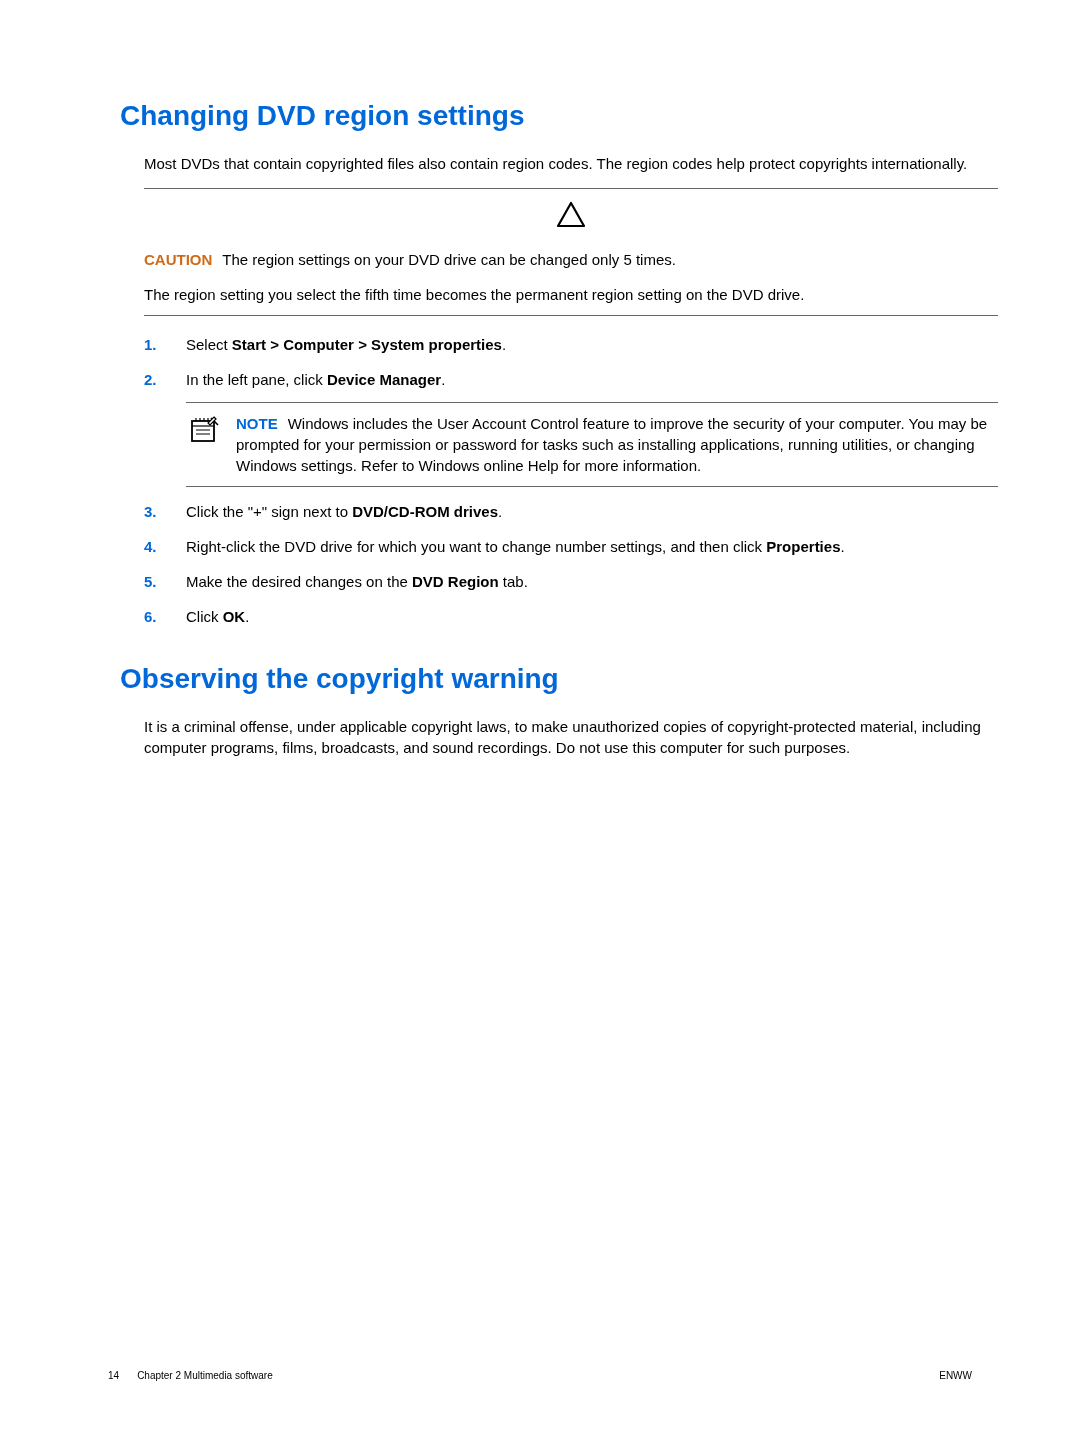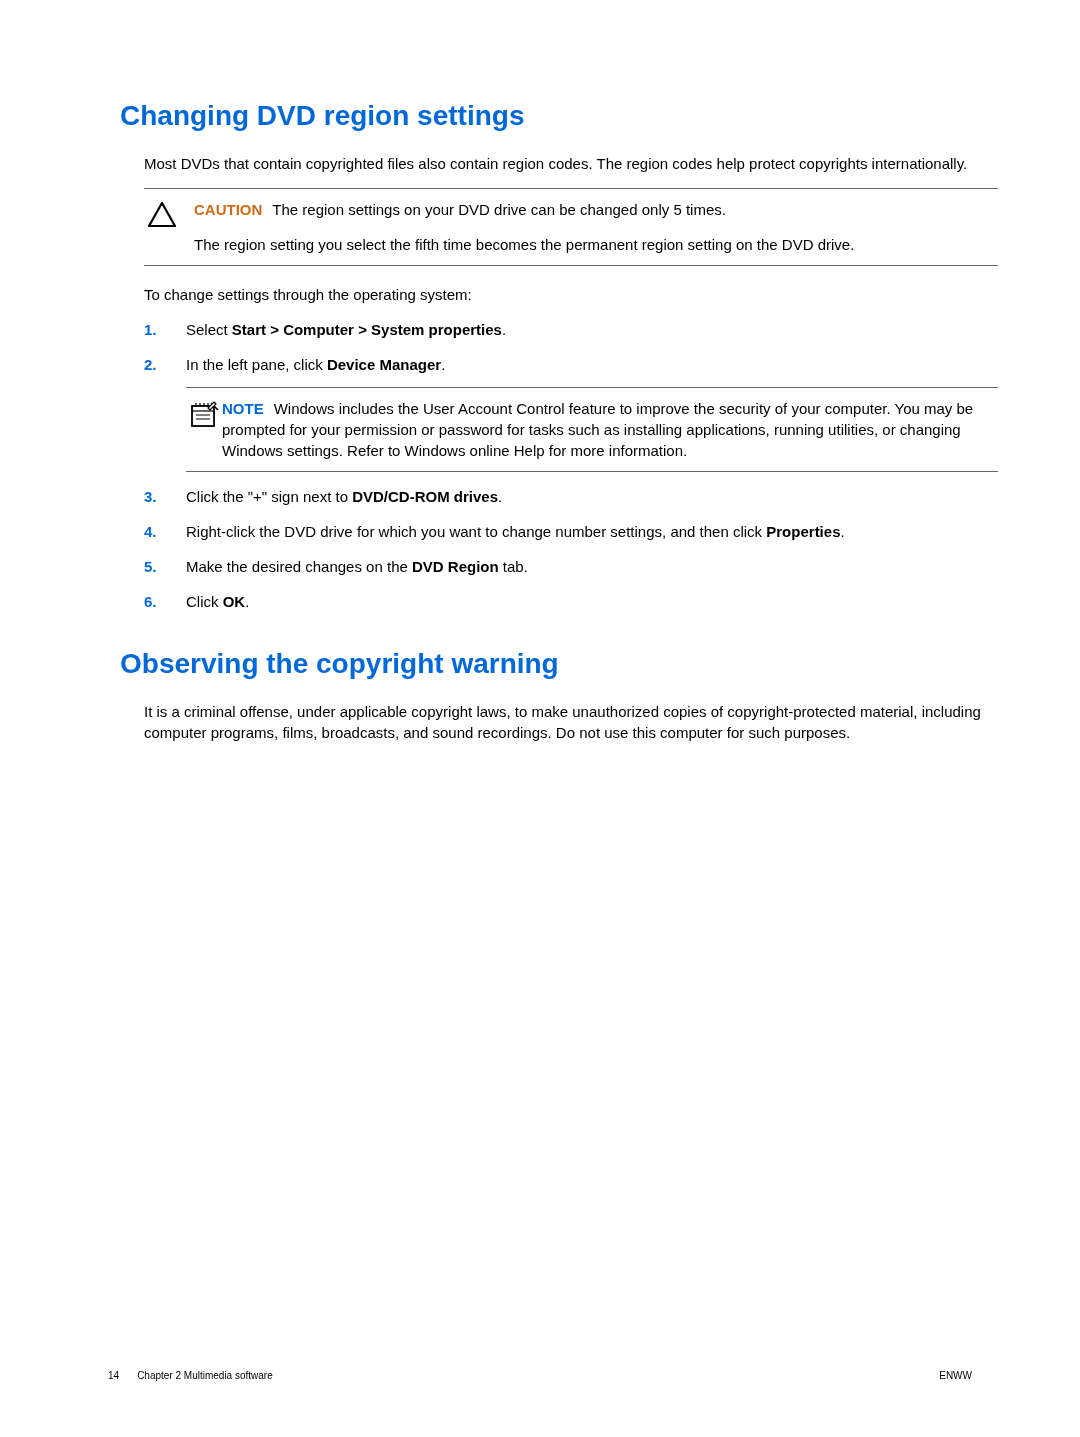--- a/index.html
+++ b/index.html
@@ -33,20 +33,21 @@
       margin-bottom: 14px;
     }
     .callout {
       border-top: 1px solid #666;
       border-bottom: 1px solid #666;
       padding: 10px 0 10px 0;
       display: flex;
       gap: 14px;
       margin-left: 0;
       margin-bottom: 18px;
+      flex-direction: column;
     }
     .callout-icon {
       flex: 0 0 36px;
       display: flex;
       align-items: flex-start;
       justify-content: center;
       padding-top: 2px;
     }
     .callout-body {
       flex: 1;
@@ -85,20 +86,21 @@
       top: 0;
       font-weight: bold;
       color: #0068d8;
       width: 28px;
     }
     .nested-callout {
       border-top: 1px solid #666;
       border-bottom: 1px solid #666;
       padding: 10px 0;
       display: flex;
+      gap: 14px;
       margin-top: 12px;
       margin-bottom: 6px;
     }
     .nested-callout .callout-icon {
       flex: 0 0 36px;
     }
     .bold {
       font-weight: bold;
     }
     .section-spacer {
@@ -135,21 +137,20 @@
       </svg>
     </div>
     <div class="callout-body">
       <p>
         <span class="callout-label">CAUTION</span><span>The region settings on your DVD drive can be changed only 5 times.</span>
       </p>
       <p>The region setting you select the fifth time becomes the permanent region setting on the DVD drive.</p>
     </div>
   </div>
 
-  <p class="para">To change settings through the operating system:</p>
 
   <ol class="steps">
     <li>
       <span>Select </span><span class="bold">Start &gt; Computer &gt; System properties</span><span>.</span>
     </li>
     <li>
       <span>In the left pane, click </span><span class="bold">Device Manager</span><span>.</span>
 
       <div class="nested-callout">
         <div class="callout-icon">

